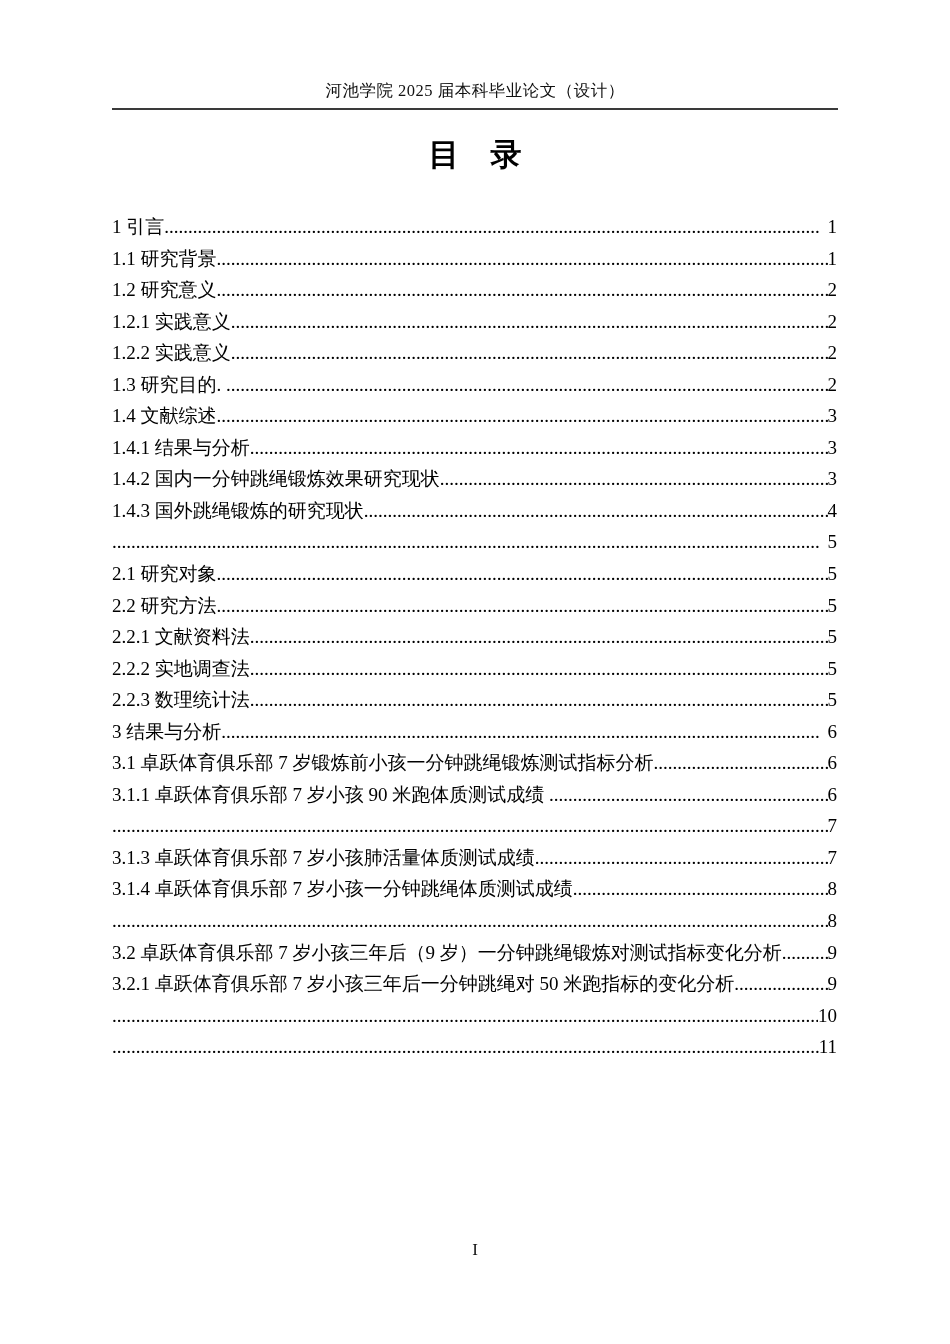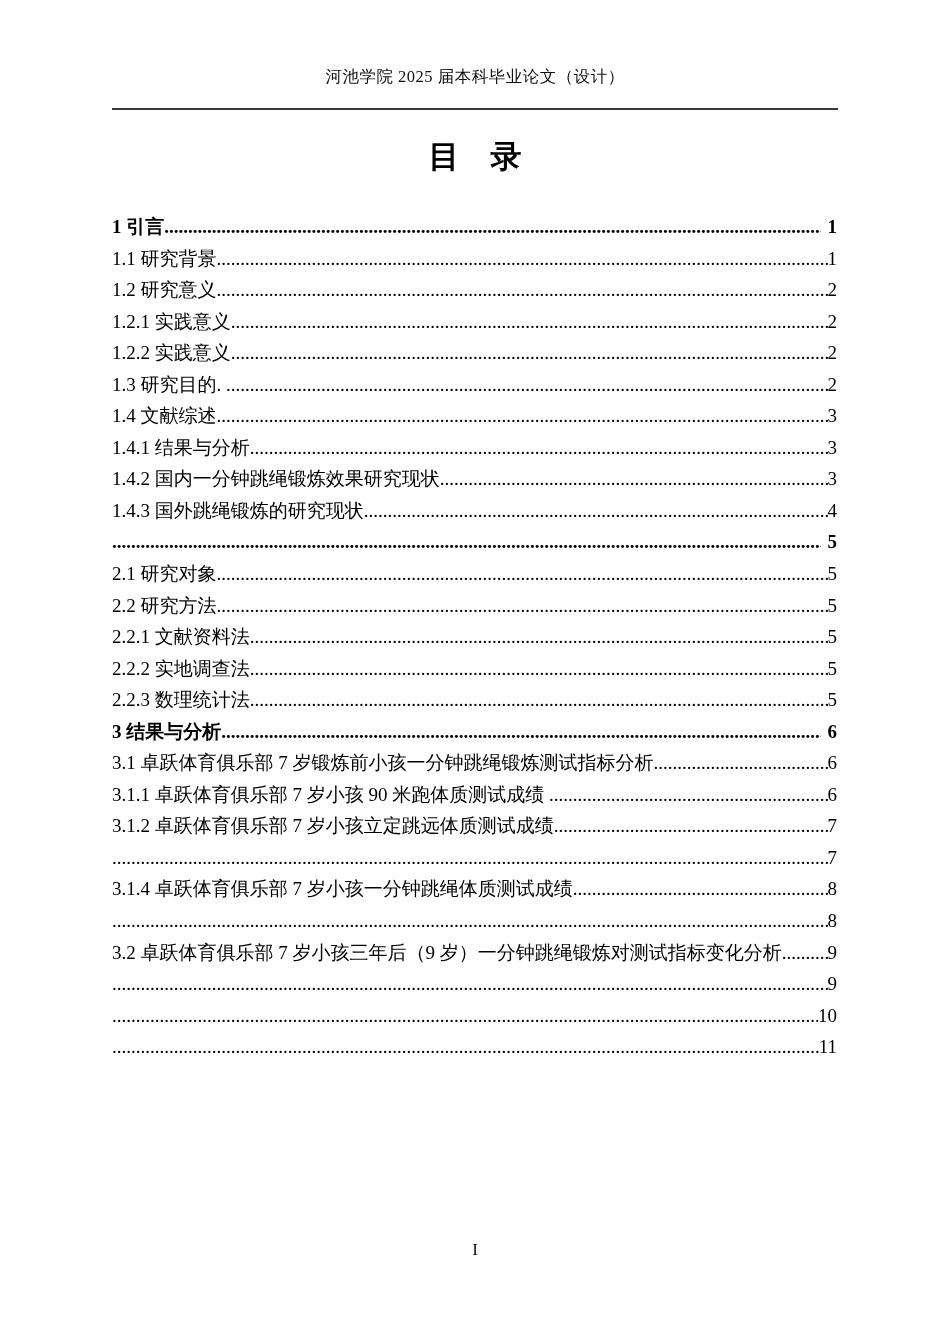--- a/index.html
+++ b/index.html
@@ -13,50 +13,50 @@
     font-family: "Liberation Serif", "DejaVu Serif", serif;
     color: #000;
   }
   .header {
     position: absolute;
     left: 112px; right: 112px; top: 0;
     height: 110px;
     display: flex;
     align-items: flex-end;
     justify-content: center;
-    padding-bottom: 20px;
+    padding-bottom: 6px;
     border-bottom: 2px solid #3a3a3a;
     font-size: 16.5px;
     letter-spacing: 0.5px;
     color: #111;
   }
   .doc-title {
     position: absolute;
     top: 141px; left: 0; width: 100%;
     text-align: center;
-    font-family: Liberation Sans, sans-serif;
+    font-family: Liberation Mono, monospace;
     font-size: 31px;
     font-weight: 700;
     line-height: 1.05;
     color: #000;
   }
   .toc {
     position: absolute;
     top: 211px;
     left: 112px;
     right: 113px;
   }
   .toc-entry {
     display: flex;
     align-items: baseline;
     line-height: 31.55px;
     font-size: 19px;
     white-space: nowrap;
   }
-  .toc-entry.level1 { font-weight: 700; }
+  .toc-entry.level1 { font-weight: 400; }
   .toc-label { white-space: pre; flex: 0 0 auto; }
   .leader {
     flex: 1 1 auto;
     overflow: hidden;
     white-space: nowrap;
     min-width: 0;
   }
   .leader::after {
     content: "........................................................................................................................................................................................................................";
     font-size: 19px;
@@ -169,43 +169,44 @@
       <span class="toc-label">3.1 卓跃体育俱乐部 7 岁锻炼前小孩一分钟跳绳锻炼测试指标分析</span>
       <span class="leader"></span>
       <span class="pagenum">6</span>
     </div>
     <div class="toc-entry level3">
       <span class="toc-label">3.1.1 卓跃体育俱乐部 7 岁小孩 90 米跑体质测试成绩 </span>
       <span class="leader"></span>
       <span class="pagenum">6</span>
     </div>
     <div class="toc-entry level3">
-      <span class="toc-label">3.1.2 卓跃体育俱乐部 7 岁小孩立定跳远体质测试成绩</span>
       <span class="leader"></span>
       <span class="pagenum">7</span>
     </div>
     <div class="toc-entry level3">
+      <span class="toc-label">3.1.3 卓跃体育俱乐部 7 岁小孩肺活量体质测试成绩</span>
       <span class="leader"></span>
       <span class="pagenum">7</span>
     </div>
     <div class="toc-entry level3">
       <span class="toc-label">3.1.4 卓跃体育俱乐部 7 岁小孩一分钟跳绳体质测试成绩</span>
       <span class="leader"></span>
       <span class="pagenum">8</span>
     </div>
     <div class="toc-entry level3">
       <span class="leader"></span>
       <span class="pagenum">8</span>
     </div>
     <div class="toc-entry level2">
       <span class="toc-label">3.2 卓跃体育俱乐部 7 岁小孩三年后（9 岁）一分钟跳绳锻炼对测试指标变化分析</span>
       <span class="leader"></span>
       <span class="pagenum">9</span>
     </div>
     <div class="toc-entry level3">
+      <span class="toc-label">3.2.1 卓跃体育俱乐部 7 岁小孩三年后一分钟跳绳对 50 米跑指标的变化分析</span>
       <span class="leader"></span>
       <span class="pagenum">9</span>
     </div>
     <div class="toc-entry level3">
       <span class="leader"></span>
       <span class="pagenum">10</span>
     </div>
     <div class="toc-entry level3">
       <span class="leader"></span>
       <span class="pagenum">11</span>

